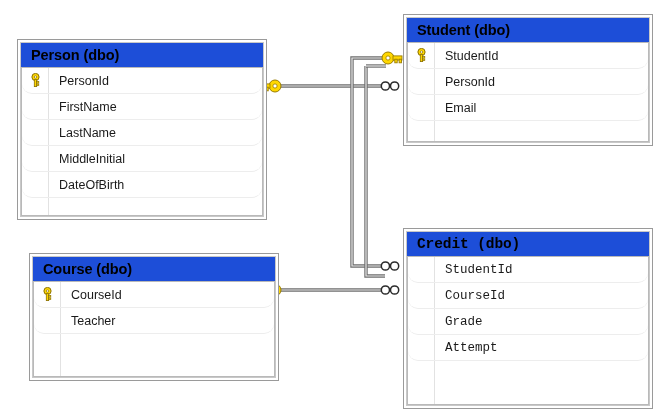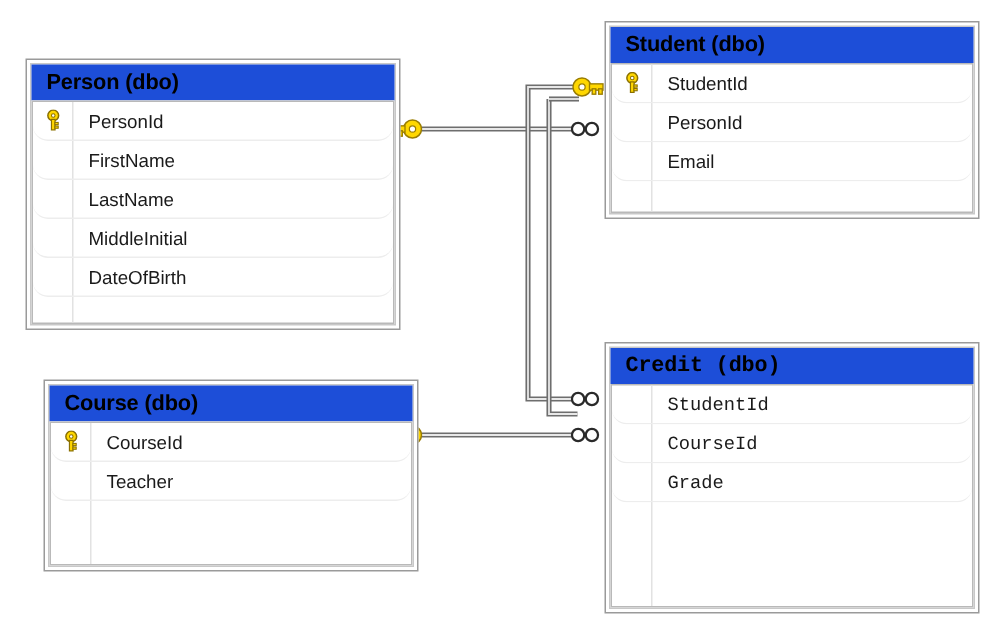--- a/index.html
+++ b/index.html
@@ -288,20 +288,24 @@
           <span class="field-name">StudentId</span>
         </div>
         <div class="field-row">
           <span class="field-gutter"></span>
           <span class="field-name">CourseId</span>
         </div>
         <div class="field-row">
           <span class="field-gutter"></span>
           <span class="field-name">Grade</span>
         </div>
+        <div class="field-row">
+          <span class="field-gutter"></span>
+          <span class="field-name">Attempt</span>
+        </div>
         <div class="field-row filler">
           <span class="field-gutter"></span>
           <span class="field-name"></span>
         </div>
       </div>
     </div>
   </div>
 
 </div>
 

